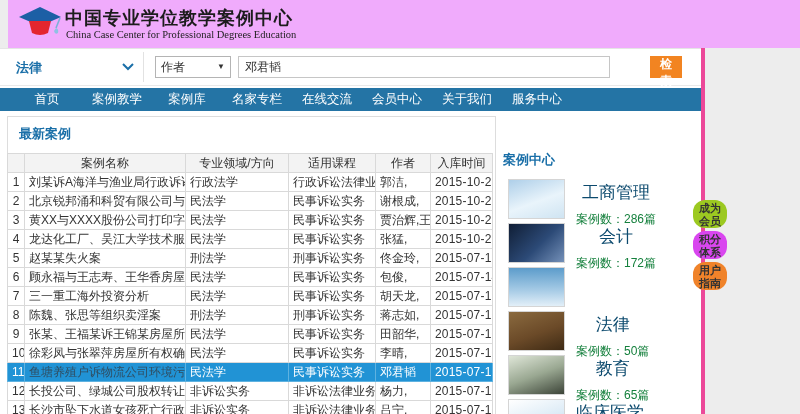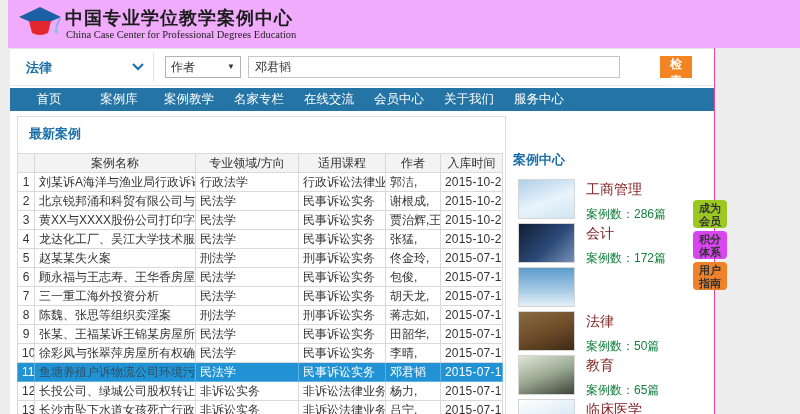--- a/index.html
+++ b/index.html
@@ -9,37 +9,37 @@
     font-family:"Liberation Sans","DejaVu Sans",sans-serif;
     -webkit-font-smoothing:antialiased;
   }
   
   .header{position:absolute;left:0;top:0;width:800px;height:48px;background:#f0abfc;margin-left:8px;}
   .logo{position:absolute;left:10px;top:6px;width:44px;height:36px;}
   .site-title{position:absolute;left:57px;top:6px;font-size:18px;font-weight:bold;color:#1c1c1c;letter-spacing:1px;white-space:nowrap;}
   .site-subtitle{position:absolute;left:58px;top:29px;font-size:10.5px;color:#222;
     font-family:"Liberation Serif","DejaVu Serif",serif;white-space:nowrap;}
   
-  .main-col{position:absolute;left:10px;top:48px;width:705px;height:366px;background:#fff;
-    border-right:1px solid #ec4899;box-sizing:border-box;overflow:hidden;}
+  .main-col{position:absolute;left:0;top:48px;width:705px;height:366px;background:#fff;
+    border-right:4px solid #ec4899;box-sizing:border-box;overflow:hidden;}
   
   .searchbar{position:relative;height:36px;border-top:1px solid #e5e5e5;border-bottom:1px solid #e9e9e9;background:#fff;}
   .cat-dd{position:absolute;left:16px;top:9px;width:120px;cursor:pointer;}
   .cat-label{font-size:13px;font-weight:bold;color:#1a6fa8;}
   .cat-chevron{position:absolute;left:106px;top:5px;}
   .search-divider{position:absolute;left:143px;top:3px;width:1px;height:30px;background:#e2e2e2;}
   .select-box{position:absolute;left:155px;top:7px;width:76px;height:22px;border:1px solid #b4b4b4;
     background:#fff;box-sizing:border-box;font-size:12px;color:#333;line-height:20px;padding:0 5px;cursor:pointer;}
   .select-box .arrow{position:absolute;right:5px;top:0;font-size:8px;color:#333;line-height:20px;}
   .search-input{position:absolute;left:238px;top:7px;width:372px;height:22px;border:1px solid #c6c6c6;
     box-sizing:border-box;font-size:12px;color:#333;padding:0 6px;outline:none;font-family:inherit;}
   .search-btn{position:absolute;left:650px;top:7px;width:32px;height:22px;background:#f28421;border:none;
     color:#fff;font-size:12px;font-weight:bold;letter-spacing:3px;cursor:pointer;padding:0 0 0 3px;font-family:inherit;}
   
-  .nav{margin-top:2px;height:23px;background:#2474a5;display:flex;padding-left:4px;}
+  .nav{margin-top:2px;height:23px;background:#2474a5;display:flex;padding-left:12px;}
   .nav span{display:block;width:70px;text-align:center;color:#fff;font-size:12.5px;line-height:23px;cursor:pointer;white-space:nowrap;}
   
   .content{position:relative;height:305px;overflow:hidden;}
   .panel{position:absolute;left:7px;top:5px;width:489px;height:300px;border:1px solid #ddd;box-sizing:border-box;background:#fff;}
   .latest-title{position:absolute;left:11px;top:8px;font-size:13px;font-weight:bold;color:#1a6fa8;}
   table.cases{position:absolute;left:-1px;top:36px;border-collapse:collapse;table-layout:fixed;width:485px;font-size:12px;color:#333;}
   table.cases td,table.cases th{border:1px solid #d9d9d9;height:18px;line-height:18px;padding:0 4px;
     white-space:nowrap;overflow:hidden;box-sizing:border-box;font-weight:normal;}
   table.cases th{background:#f3f3f3;text-align:center;}
   td.c-idx{text-align:center;padding:0 2px;}
@@ -52,25 +52,25 @@
   .cat-list{margin-top:10px;}
   .cat-item{position:relative;height:40px;margin-bottom:4px;cursor:pointer;}
   .thumb{position:absolute;left:5px;top:0;width:57px;height:40px;border:1px solid #d5d5d5;box-sizing:border-box;}
   .thumb.t0{background:linear-gradient(160deg,#aecfe9 0%,#e9f4fb 55%,#cfe4f2 100%);}
   .thumb.t1{background:linear-gradient(135deg,#101e35 0%,#2c4a77 55%,#7490b8 100%);}
   .thumb.t2{background:linear-gradient(180deg,#5c9ccb 0%,#a8cce6 60%,#e2eff8 100%);}
   .thumb.t3{background:linear-gradient(160deg,#8a6a3f 0%,#6b4a28 55%,#3e2a14 100%);}
   .thumb.t4{background:linear-gradient(160deg,#dfe6d8 0%,#9aa892 50%,#3c4438 100%);}
   .thumb.t5{background:linear-gradient(160deg,#ffffff 0%,#dcebf6 55%,#9fc4e0 100%);}
   .cat-texts{position:absolute;left:73px;top:2px;}
-  .cat-name{font-size:14px;color:#7f1d1d;}
+  .cat-name{font-size:17px;color:#0c4a6e;text-align:center;}
   .cat-count{font-size:12px;color:#15803d;margin-top:7px;}
   
   .float-btns{position:absolute;left:693px;top:200px;width:34px;}
-  .float-btn{width:34px;height:28px;border-radius:4px;margin-bottom:3px;text-align:center;
+  .float-btn{width:34px;height:28px;border-radius:12px;margin-bottom:3px;text-align:center;
     font-size:11px;font-weight:bold;color:#333;line-height:13px;padding-top:2px;box-sizing:border-box;cursor:pointer;}
   .fb0{background:#9cc921;}
   .fb1{background:#d946ef;}
   .fb2{background:#f0832a;}
 </style>
 </head>
 <body>
 
 <div class="header">
   <svg class="logo" viewBox="0 0 44 36">
@@ -97,23 +97,23 @@
       <span>作者</span>
       <span class="arrow">▼</span>
     </div>
     <input class="search-input" type="text" value="邓君韬" style="">
     <button class="search-btn">检 索</button>
   </div>
 
   <div class="nav">
     <span>首页</span>
 
+    <span>案例教学</span>
+
     <span>案例库</span>
-
-    <span>案例教学</span>
 
     <span>名家专栏</span>
 
     <span>在线交流</span>
 
     <span>会员中心</span>
 
     <span>关于我们</span>
 
     <span>服务中心</span>

